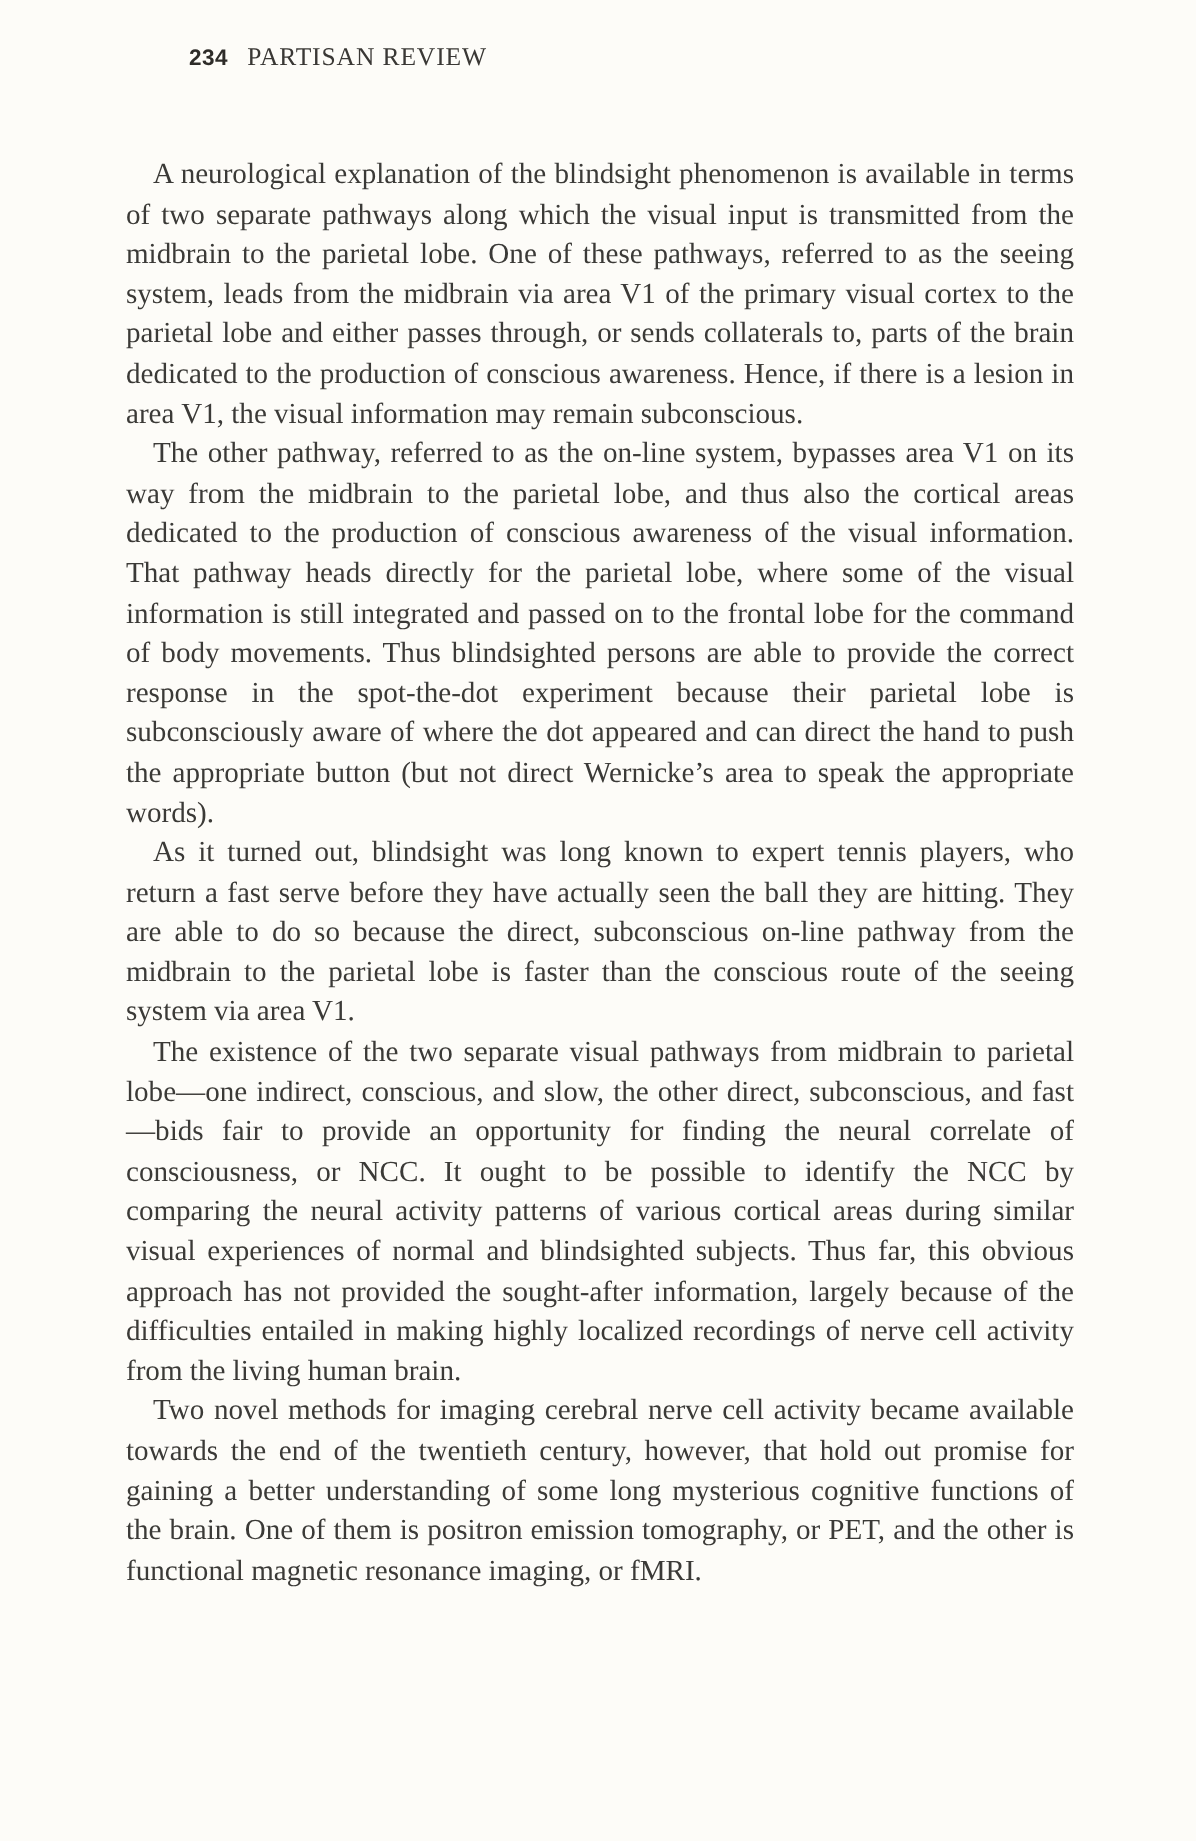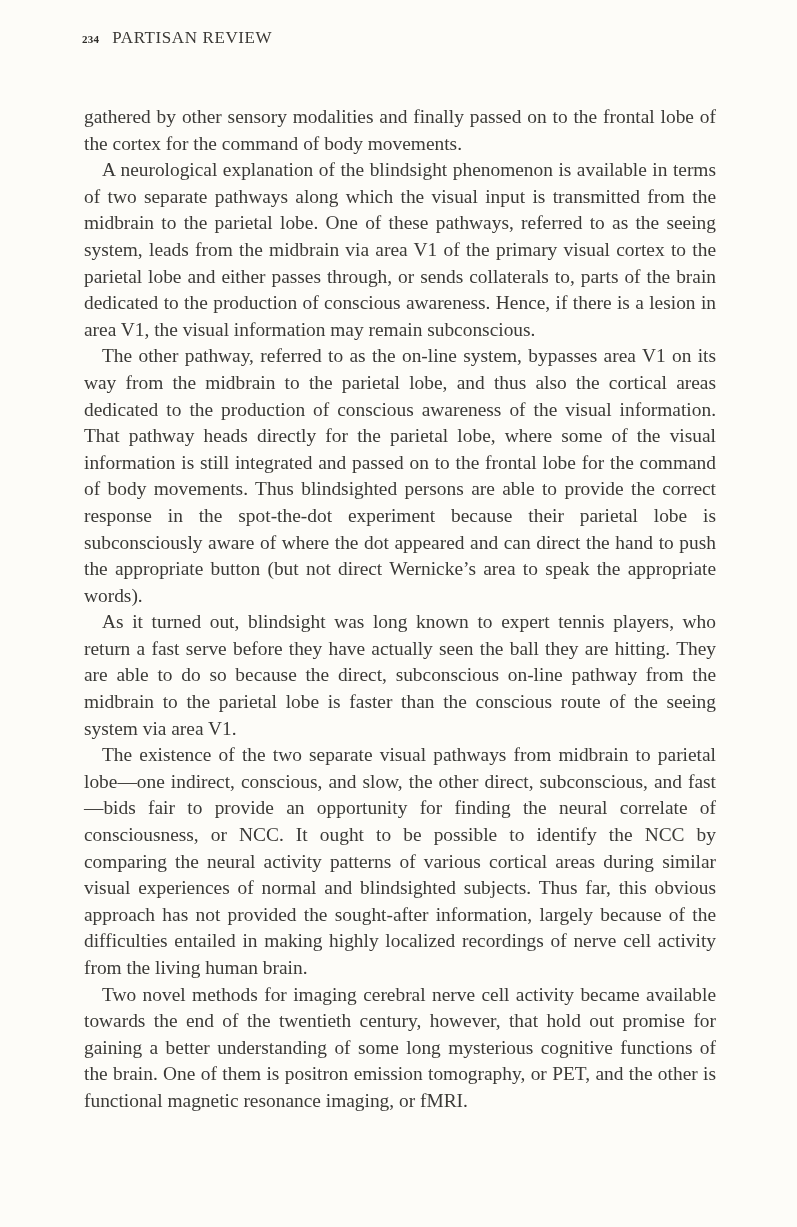--- a/index.html
+++ b/index.html
@@ -17,26 +17,27 @@
     position: absolute;
     left: 82px;
     top: 28px;
     font-family: "Liberation Serif", serif;
     font-size: 17px;
     color: #3a3835;
     letter-spacing: 0.6px;
     white-space: nowrap;
   }
   .running-head .folio {
-    font-family: Liberation Serif, serif;
+    font-family: Liberation Sans, sans-serif;
     font-weight: bold;
-    font-size: 11px;
+    font-size: 15px;
     color: #2e2c29;
     margin-right: 8px;
     letter-spacing: 0.3px;
+    margin-left: 44px;
   }
   .body-text {
     position: absolute;
     left: 84px;
     top: 104px;
     width: 632px;
     font-family: "Liberation Serif", serif;
     font-size: 19.4px;
     line-height: 26.6px;
     color: #3b3a37;
@@ -53,19 +54,18 @@
 </style>
 </head>
 <body>
 
 <div class="running-head">
   <span class="folio">234</span>
   <span class="title">PARTISAN REVIEW</span>
 </div>
 
 <div class="body-text">
-  <p>gathered by other sensory modalities and finally passed on to the frontal lobe of the cortex for the command of body movements.</p>
   <p class="indent">A neurological explanation of the blindsight phenomenon is available in terms of two separate pathways along which the visual input is trans­mitted from the midbrain to the parietal lobe. One of these pathways, referred to as the seeing system, leads from the midbrain via area V1 of the primary visual cortex to the parietal lobe and either passes through, or sends collaterals to, parts of the brain dedicated to the production of conscious awareness. Hence, if there is a lesion in area V1, the visual information may remain subconscious.</p>
   <p class="indent">The other pathway, referred to as the on-line system, bypasses area V1 on its way from the midbrain to the parietal lobe, and thus also the cor­tical areas dedicated to the production of conscious awareness of the visual information. That pathway heads directly for the parietal lobe, where some of the visual information is still integrated and passed on to the frontal lobe for the command of body movements. Thus blindsighted persons are able to provide the correct response in the spot-the-dot experiment because their parietal lobe is subconsciously aware of where the dot appeared and can direct the hand to push the appropriate button (but not direct Wernicke’s area to speak the appropriate words).</p>
   <p class="indent">As it turned out, blindsight was long known to expert tennis players, who return a fast serve before they have actually seen the ball they are hitting. They are able to do so because the direct, subconscious on-line pathway from the midbrain to the parietal lobe is faster than the con­scious route of the seeing system via area V1.</p>
   <p class="indent">The existence of the two separate visual pathways from midbrain to parietal lobe—one indirect, conscious, and slow, the other direct, sub­conscious, and fast—bids fair to provide an opportunity for finding the neural correlate of consciousness, or NCC. It ought to be possible to identify the NCC by comparing the neural activity patterns of various cortical areas during similar visual experiences of normal and blind­sighted subjects. Thus far, this obvious approach has not provided the sought-after information, largely because of the difficulties entailed in making highly localized recordings of nerve cell activity from the living human brain.</p>
   <p class="indent">Two novel methods for imaging cerebral nerve cell activity became available towards the end of the twentieth century, however, that hold out promise for gaining a better understanding of some long mysterious cognitive functions of the brain. One of them is positron emission tomography, or PET, and the other is functional magnetic resonance imaging, or fMRI.</p>
 </div>
 
 </body></html>

